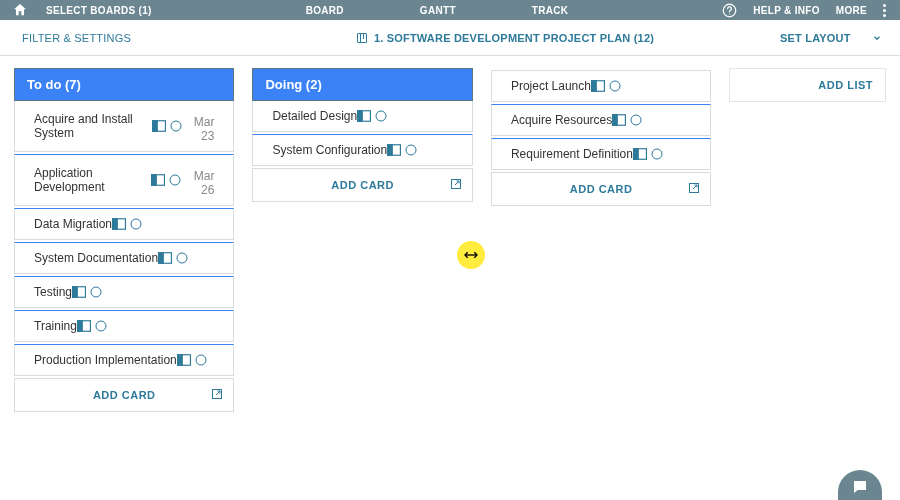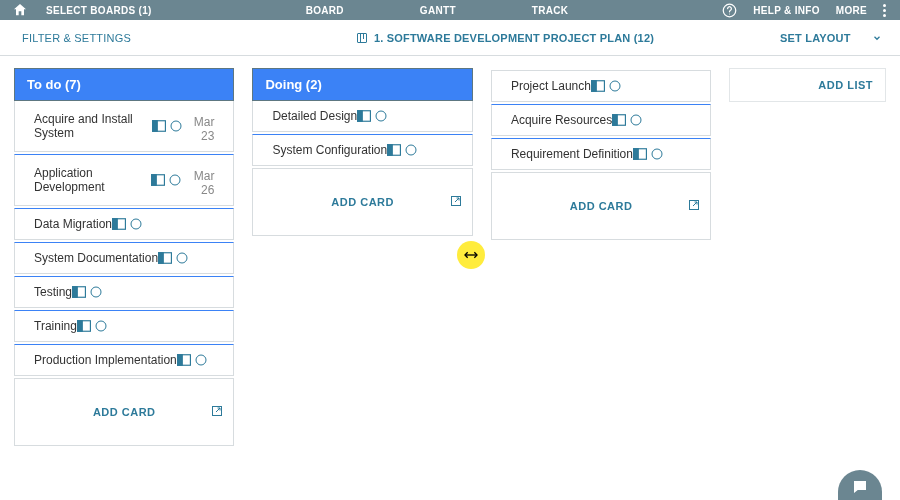--- a/index.html
+++ b/index.html
@@ -25,21 +25,21 @@
   .column { width: 226px; background: transparent; }
   .col-header { background: #3b82f6; color: #fff; font-size: 13px; font-weight: 700; padding: 8px 12px; border: 1px solid #5d7781; }
   .card { background: #fff; border: 1px solid #d7dcdf; border-top: none; padding: 8px 19px; font-size: 12px; color: #333; position: relative; min-height: 30px; display: flex; flex-direction: row; }
   .card:first-of-type { border-top: 1px solid #d7dcdf; margin-top: 2px; }
   .card + .card { margin-top: 2px; border-top: 1px solid #3b82f6; }
   .card-row { display: flex; justify-content: space-between; align-items: center; }
   .card-title { flex: 1; }
   .card-icons { display: flex; align-items: center; gap: 4px; }
   .card-date { text-align: right; font-size: 12px; color: #888; margin-top: 6px; }
   .panel-icon svg, .circle-icon svg { display: block; }
-  .addcard { background: #fff; border: 1px solid #d7dcdf; margin-top: 2px; padding: 27px 12px; font-size: 11px; font-weight: 700; letter-spacing: 0.5px; color: #2d7a9a; display: flex; justify-content: center; align-items: center; position: relative; cursor: pointer; }
+  .addcard { background: #fff; border: 1px solid #d7dcdf; margin-top: 2px; padding: 10px 12px; font-size: 11px; font-weight: 700; letter-spacing: 0.5px; color: #2d7a9a; display: flex; justify-content: center; align-items: center; position: relative; cursor: pointer; }
   .addcard .ext-icon { position: absolute; right: 10px; top: 50%; transform: translateY(-50%); }
   .addlist { width: 160px; background: #fff; border: 1px solid #e2e6e8; padding: 10px 12px; font-size: 11px; font-weight: 700; letter-spacing: 0.5px; color: #2d7a9a; text-align: right; cursor: pointer; margin-left: auto; }
 
   .yellow-dot { position: absolute; left: 457px; top: 241px; width: 28px; height: 28px; background: #ffec3d; border-radius: 50%; display: flex; align-items: center; justify-content: center; }
 
   .chat-bubble { position: absolute; right: 18px; bottom: 0; width: 44px; height: 30px; background: #6b8691; border-radius: 22px 22px 0 0; display: flex; align-items: flex-end; justify-content: center; padding-bottom: 4px; }
 </style>
 </head>
 <body>
 

